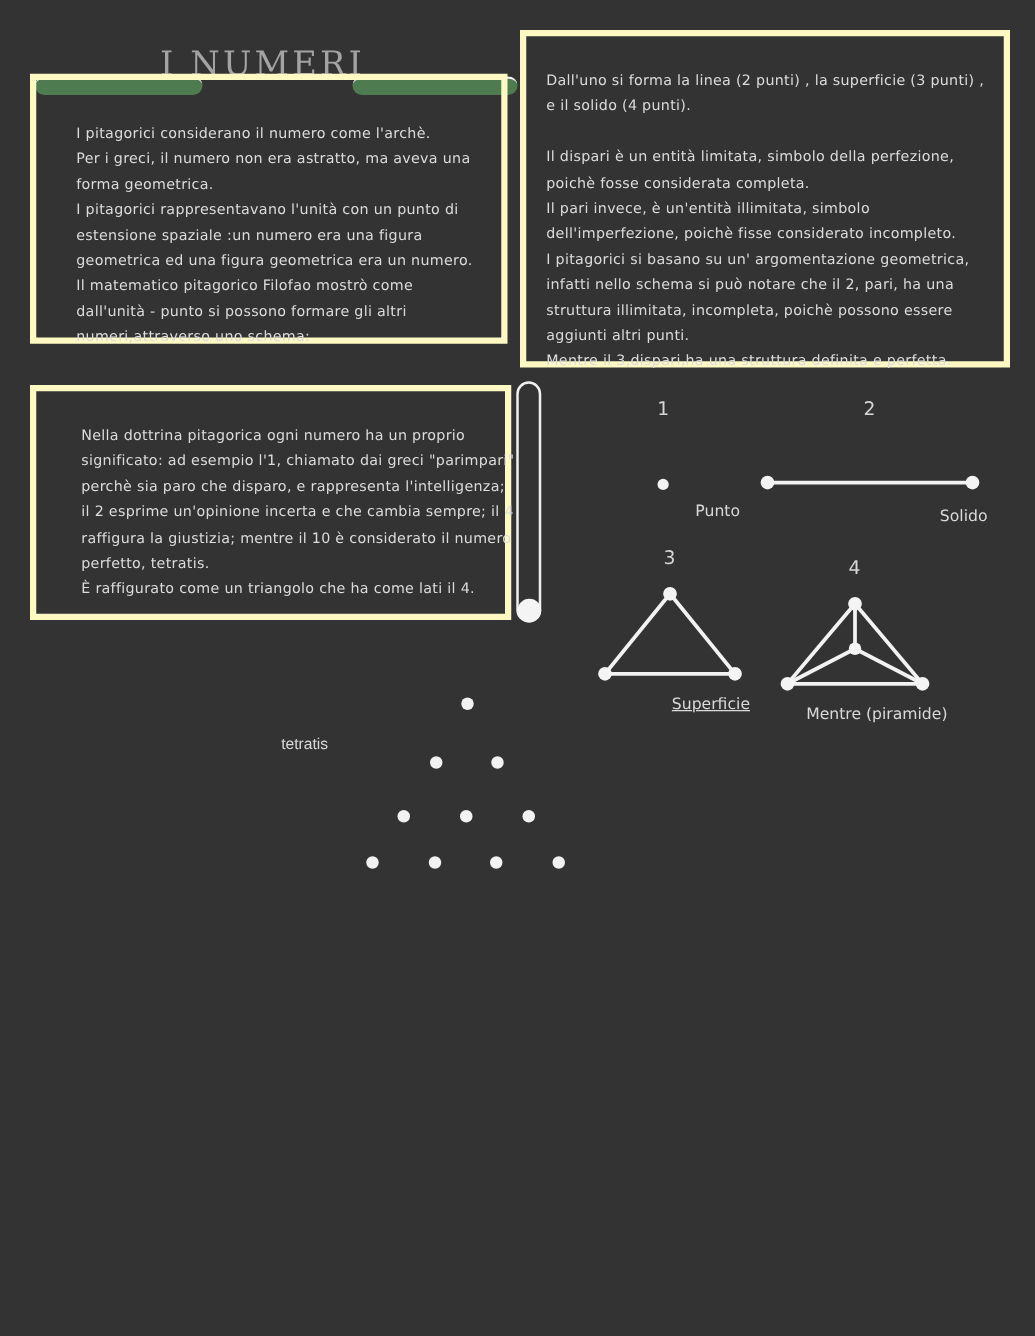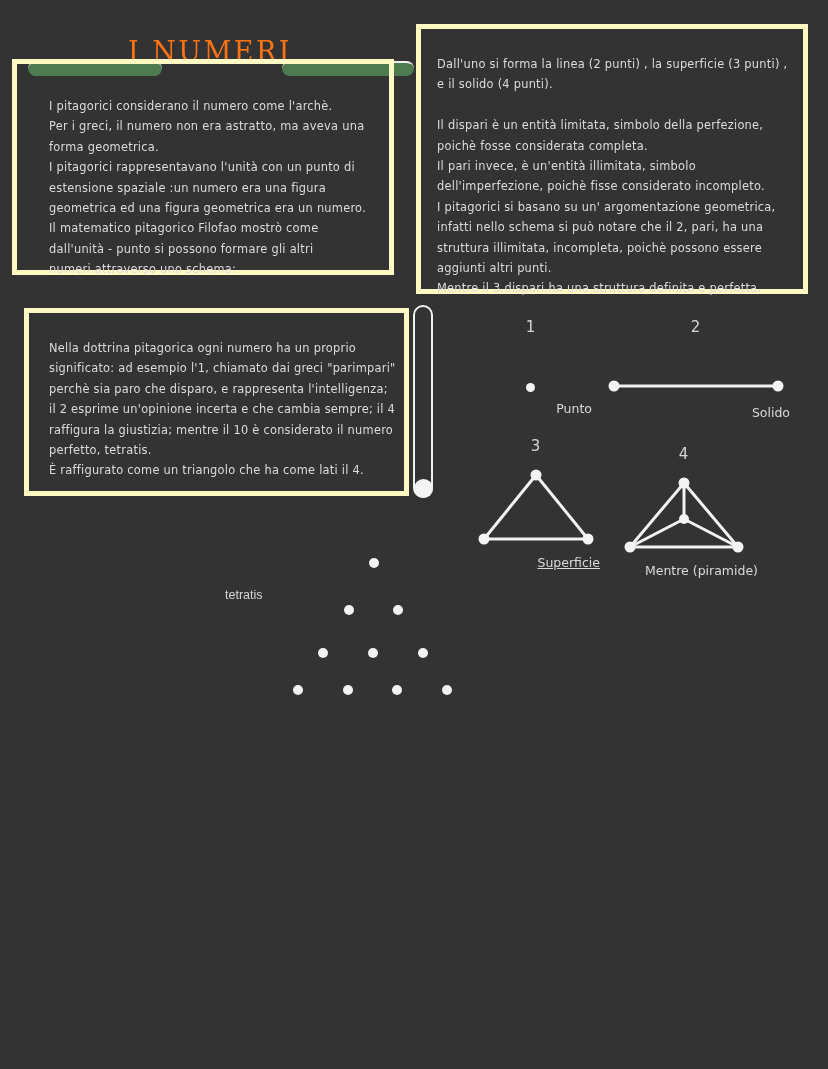--- a/index.html
+++ b/index.html
@@ -24,21 +24,21 @@
   }
   #page-title {
     position: absolute;
     left: 0; top: -2px;
     width: 372px;
     text-align: center;
     font-family: "DejaVu Serif", serif;
     font-weight: 400;
     font-size: 27px;
     letter-spacing: 2.5px;
-    color: #f97316;
+    color: #a3a3a3;
     white-space: nowrap;
   }
   .title-bar {
     position: absolute;
     top: 23px;
     height: 15px;
     background: #4e7c50;
     border-radius: 8px;
     border-top: 2px solid #f0f0f0;
   }
@@ -55,21 +55,21 @@
     font-family: "DejaVu Sans", sans-serif;
     font-size: 11.4px;
     line-height: 20.4px;
     color: #dcdcdc;
     white-space: pre-line;
     letter-spacing: 0.25px;
   }
 
   
   #box-intro {
-    left: 12px; top: 59px;
+    left: 24px; top: 59px;
     width: 382px; height: 216px;
   }
   #box-intro .box-text {
     position: absolute;
     left: 32px; top: 32px;
     width: 334px;
   }
 
   
   #box-odd-even {
@@ -82,21 +82,21 @@
     width: 364px;
   }
 
   
   #box-scroll {
     left: 24px; top: 308px;
     width: 385px; height: 188px;
   }
   #box-scroll .box-text {
     position: absolute;
-    left: 20px; top: 25px;
+    left: 36px; top: 25px;
     width: 352px;
   }
   
   #scroll-tube {
     position: absolute;
     left: 413px; top: 305px;
     width: 20px; height: 193px;
     border: 2px solid #f0f0f0;
     border-radius: 11px;
     background: transparent;

